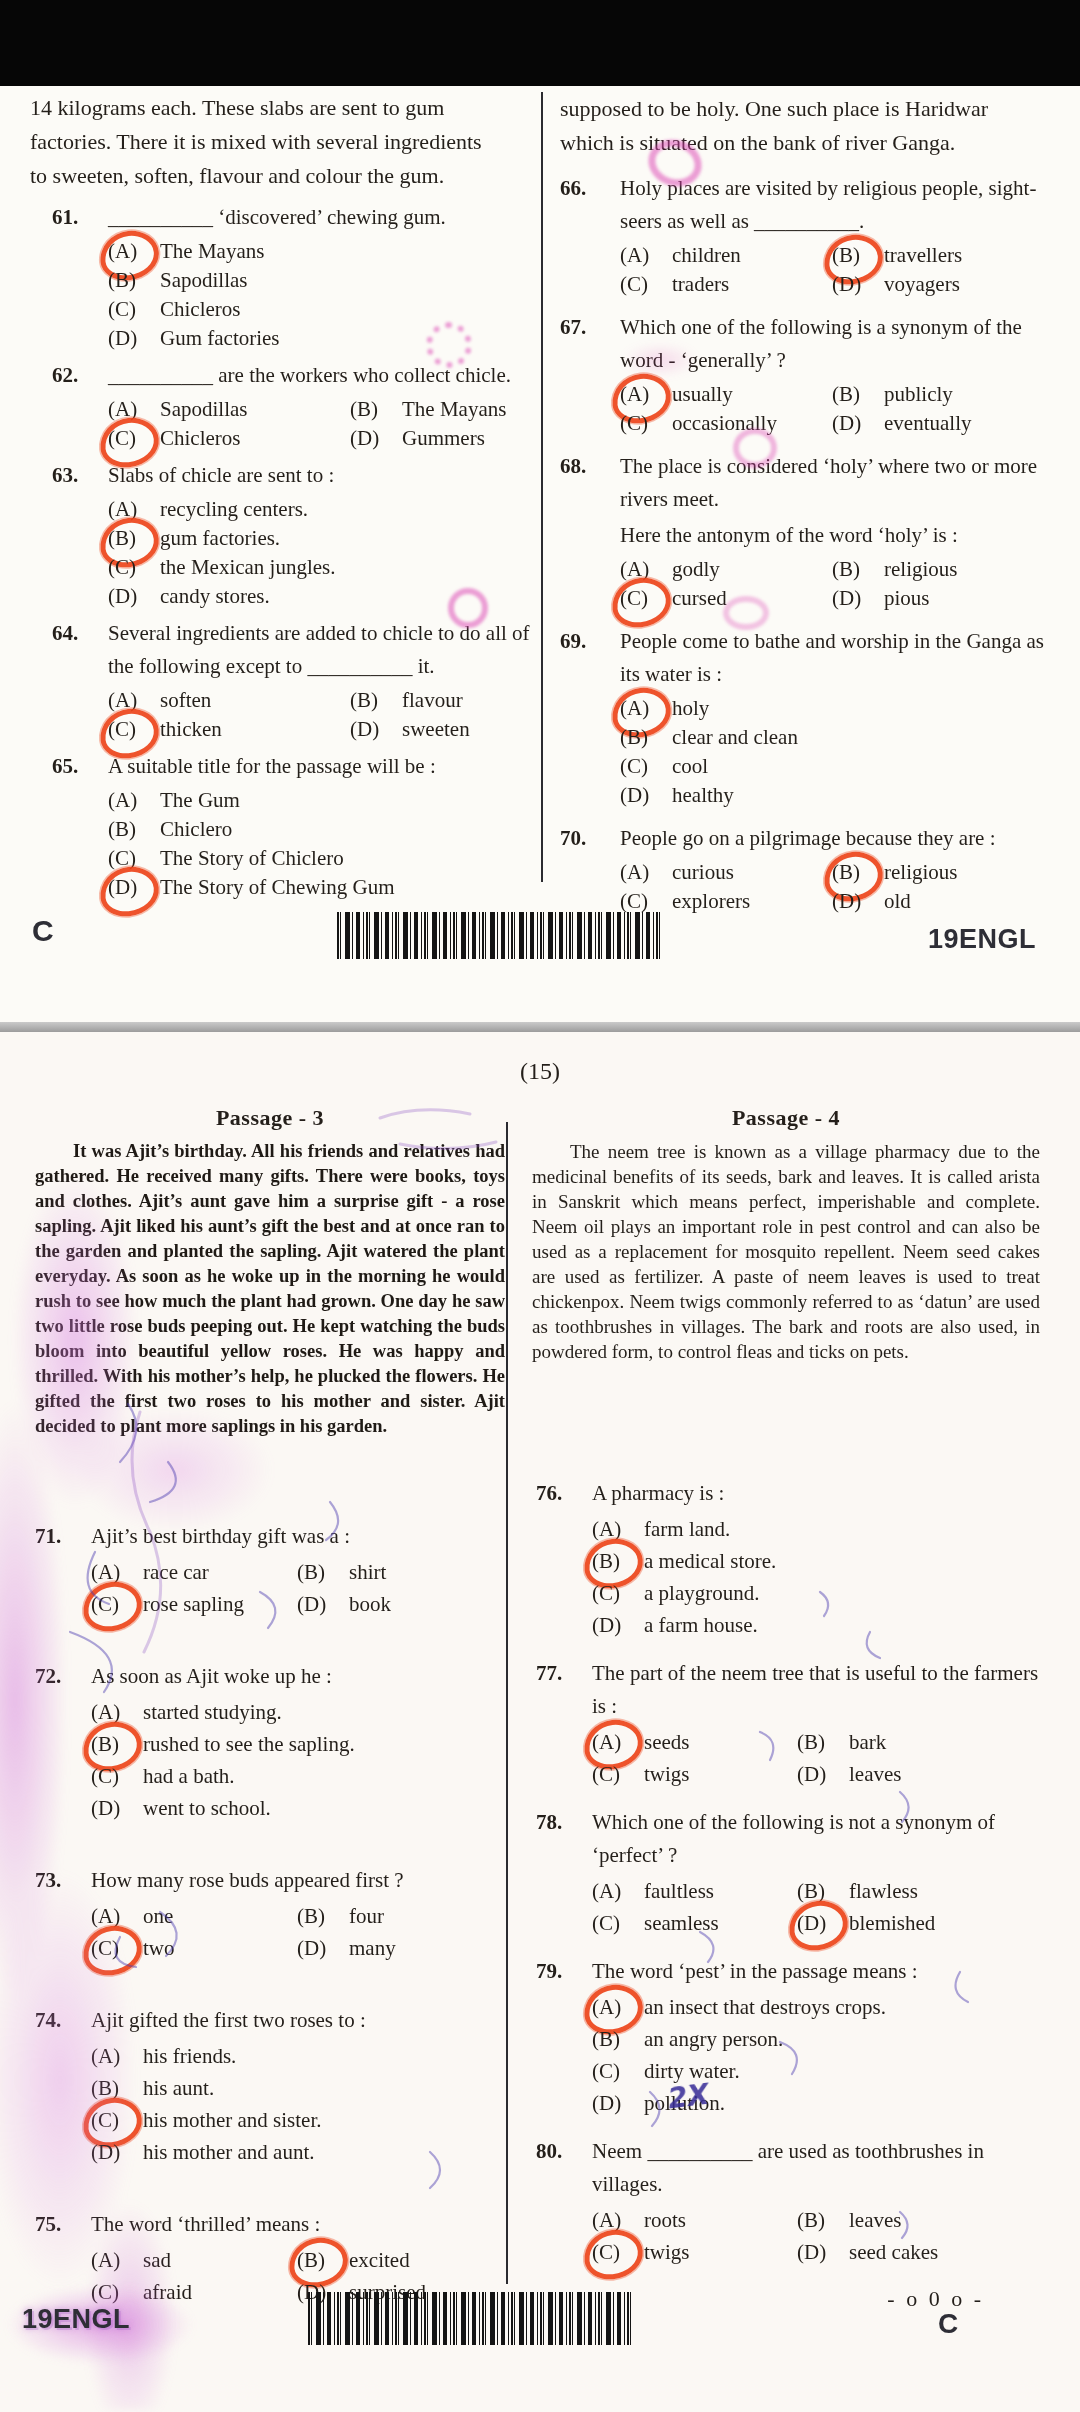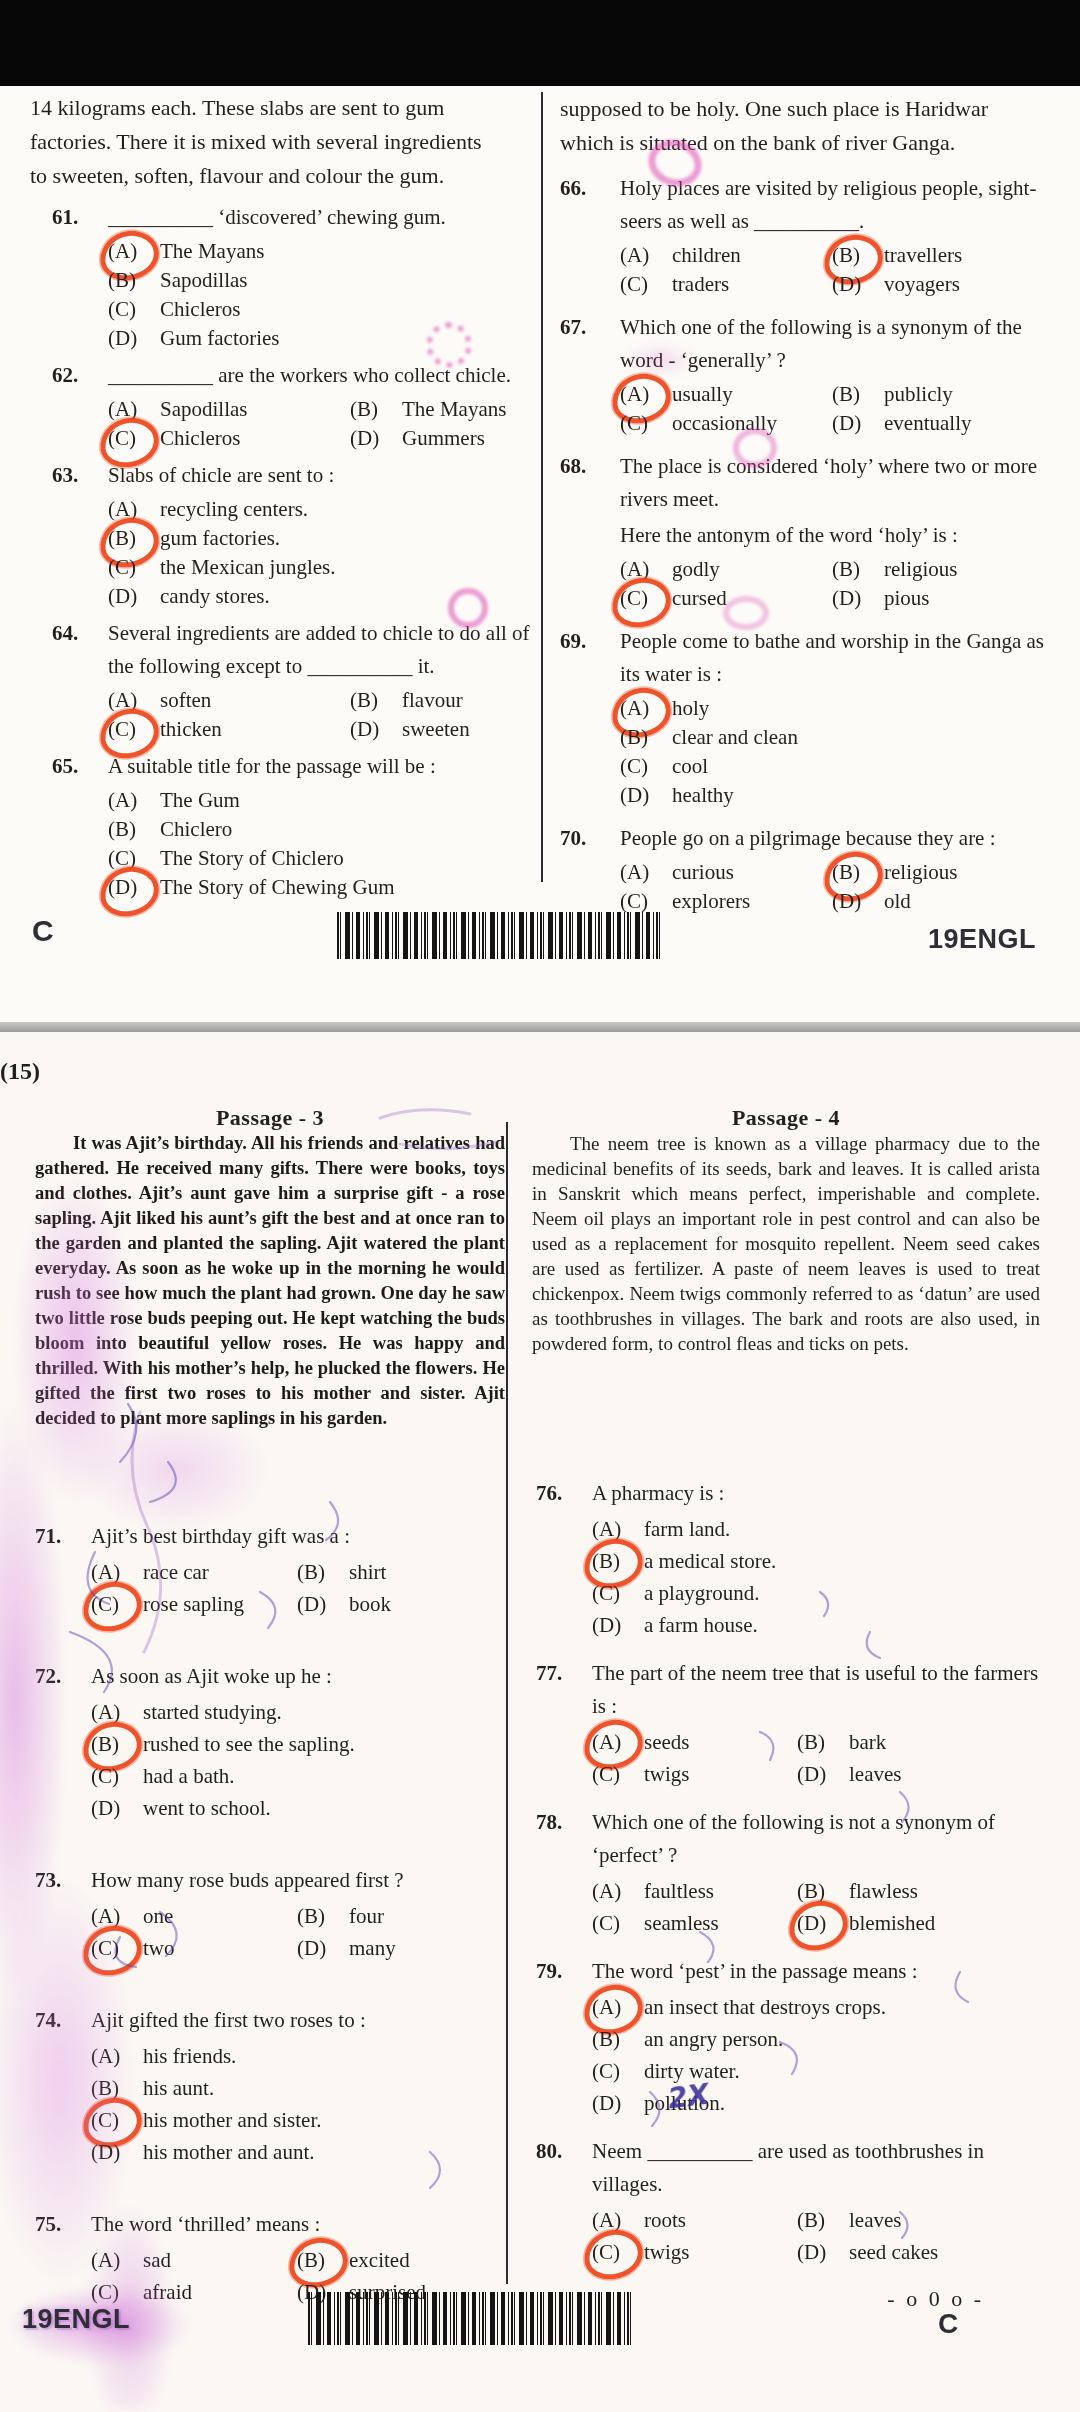--- a/index.html
+++ b/index.html
@@ -38,28 +38,28 @@
   .ol{flex:0 0 52px;position:relative}
   .ot{flex:1}
   .opts.two{display:grid}
   #p1-left .opts.two{grid-template-columns:242px 1fr}
   #p1-right .opts.two{grid-template-columns:212px 1fr}
   #p2-left .opts.two{grid-template-columns:206px 1fr}
   #p2-right .opts.two{grid-template-columns:205px 1fr}
   .circ::before{content:'';position:absolute;left:-8px;top:-6px;width:49px;height:39px;
     border:5px solid rgba(236,64,21,.9);border-radius:52% 48% 55% 45%/58% 48% 52% 42%;
     transform:rotate(-6deg);box-shadow:0 0 0 1.5px rgba(236,64,21,.35)}
-  .ptitle{font-weight:bold;font-size:22px;text-align:center;letter-spacing:.5px;}
+  .ptitle{font-weight:bold;font-size:22px;text-align:center;letter-spacing:.5px;margin-bottom:8px}
   .passage{text-align:justify;text-indent:38px}
   #p2-left .passage{font-size:18.5px;line-height:25px;font-weight:bold;color:#1f1a15}
   #p2-right .passage{font-size:19px;line-height:25px}
   #p2-left-qs{position:absolute;left:0;top:415px;width:470px}
   #p2-right-qs{position:absolute;left:4px;top:372px;width:508px}
-  #pageno{position:absolute;left:0;top:1058px;width:1080px;text-align:left;
-    font-weight:bold;font-size:24px;z-index:4}
+  #pageno{position:absolute;left:0;top:1058px;width:1080px;text-align:center;
+    font-weight:normal;font-size:24px;z-index:4}
   .endmark{text-align:right;font-size:22px;letter-spacing:3px;margin-top:18px;padding-right:60px}
   .footer{position:absolute;z-index:7;font-family:"Liberation Sans","DejaVu Sans",sans-serif;
     font-weight:bold;color:#2e2e36}
   #f1-c{left:32px;top:914px;font-size:30px}
   #f1-code{left:928px;top:924px;font-size:27px;letter-spacing:.5px}
   #f2-code{left:22px;top:2304px;font-size:27px;letter-spacing:.5px;
     text-shadow:0 0 6px rgba(170,90,200,.55),2px 2px 0 rgba(150,80,190,.25)}
   #f2-c{left:938px;top:2308px;font-size:28px}
   .barcode{position:absolute;z-index:7;background:
     repeating-linear-gradient(90deg,#141414 0 2px,transparent 2px 3px,#141414 3px 4px,

